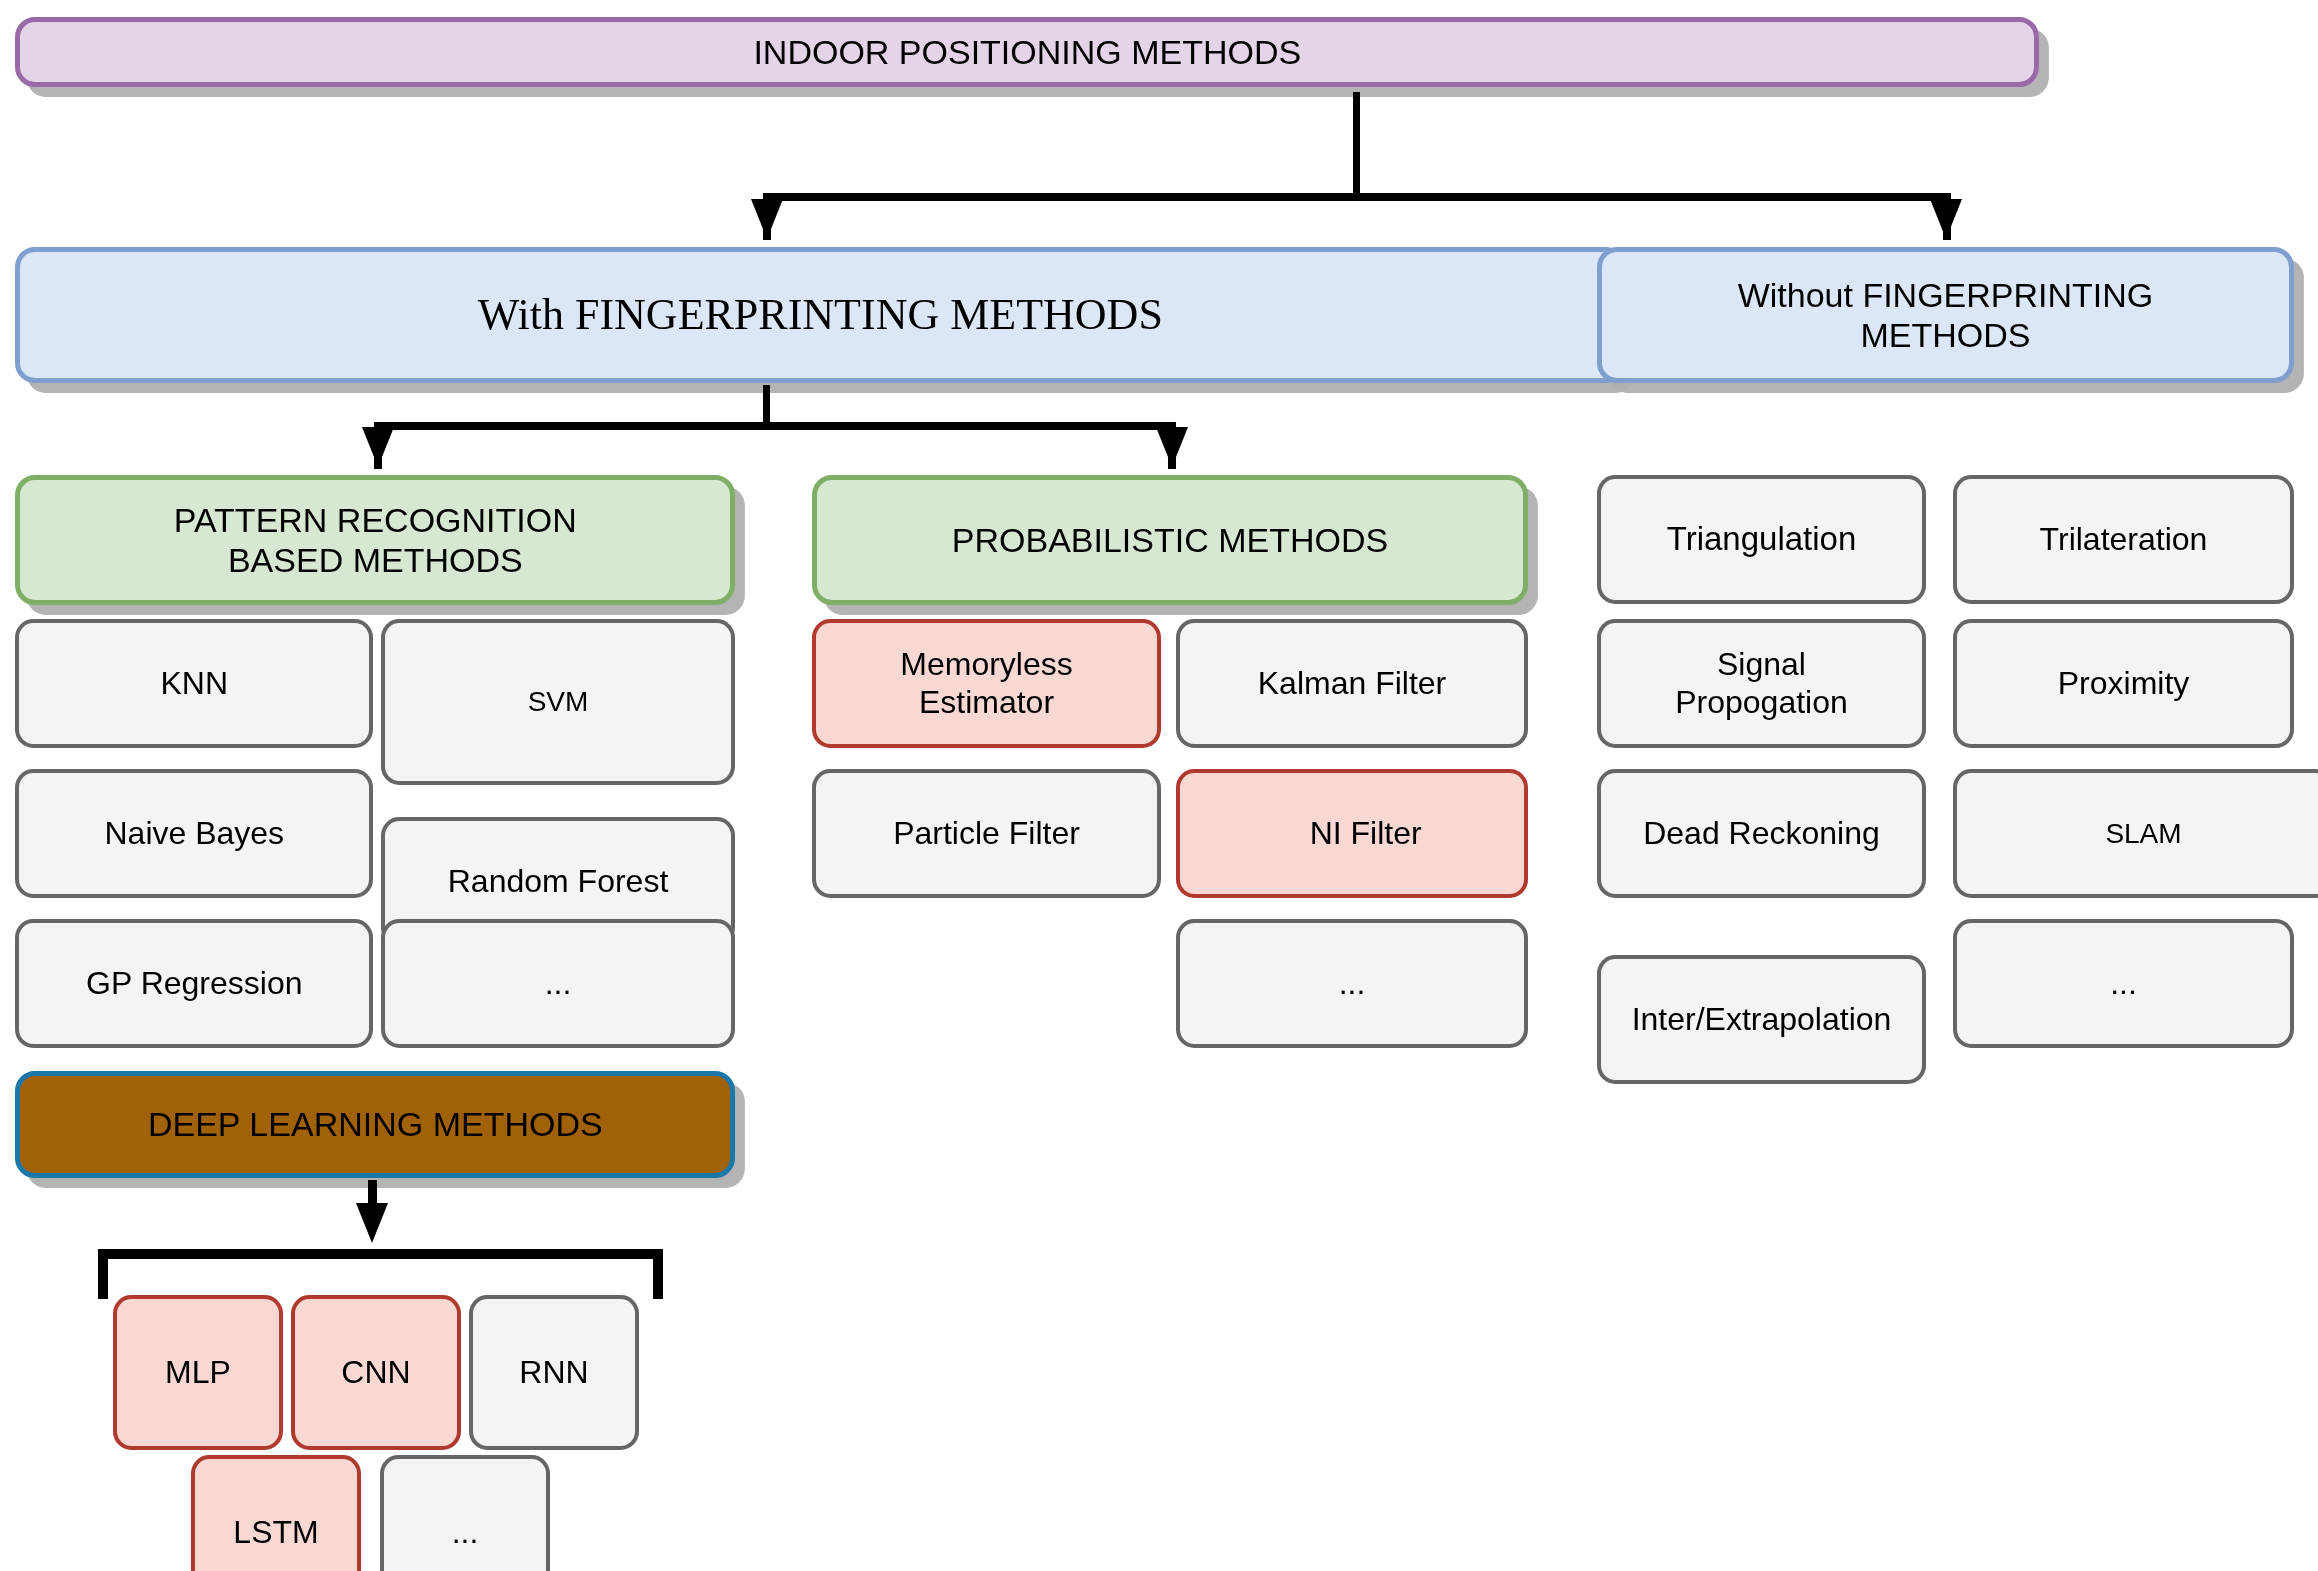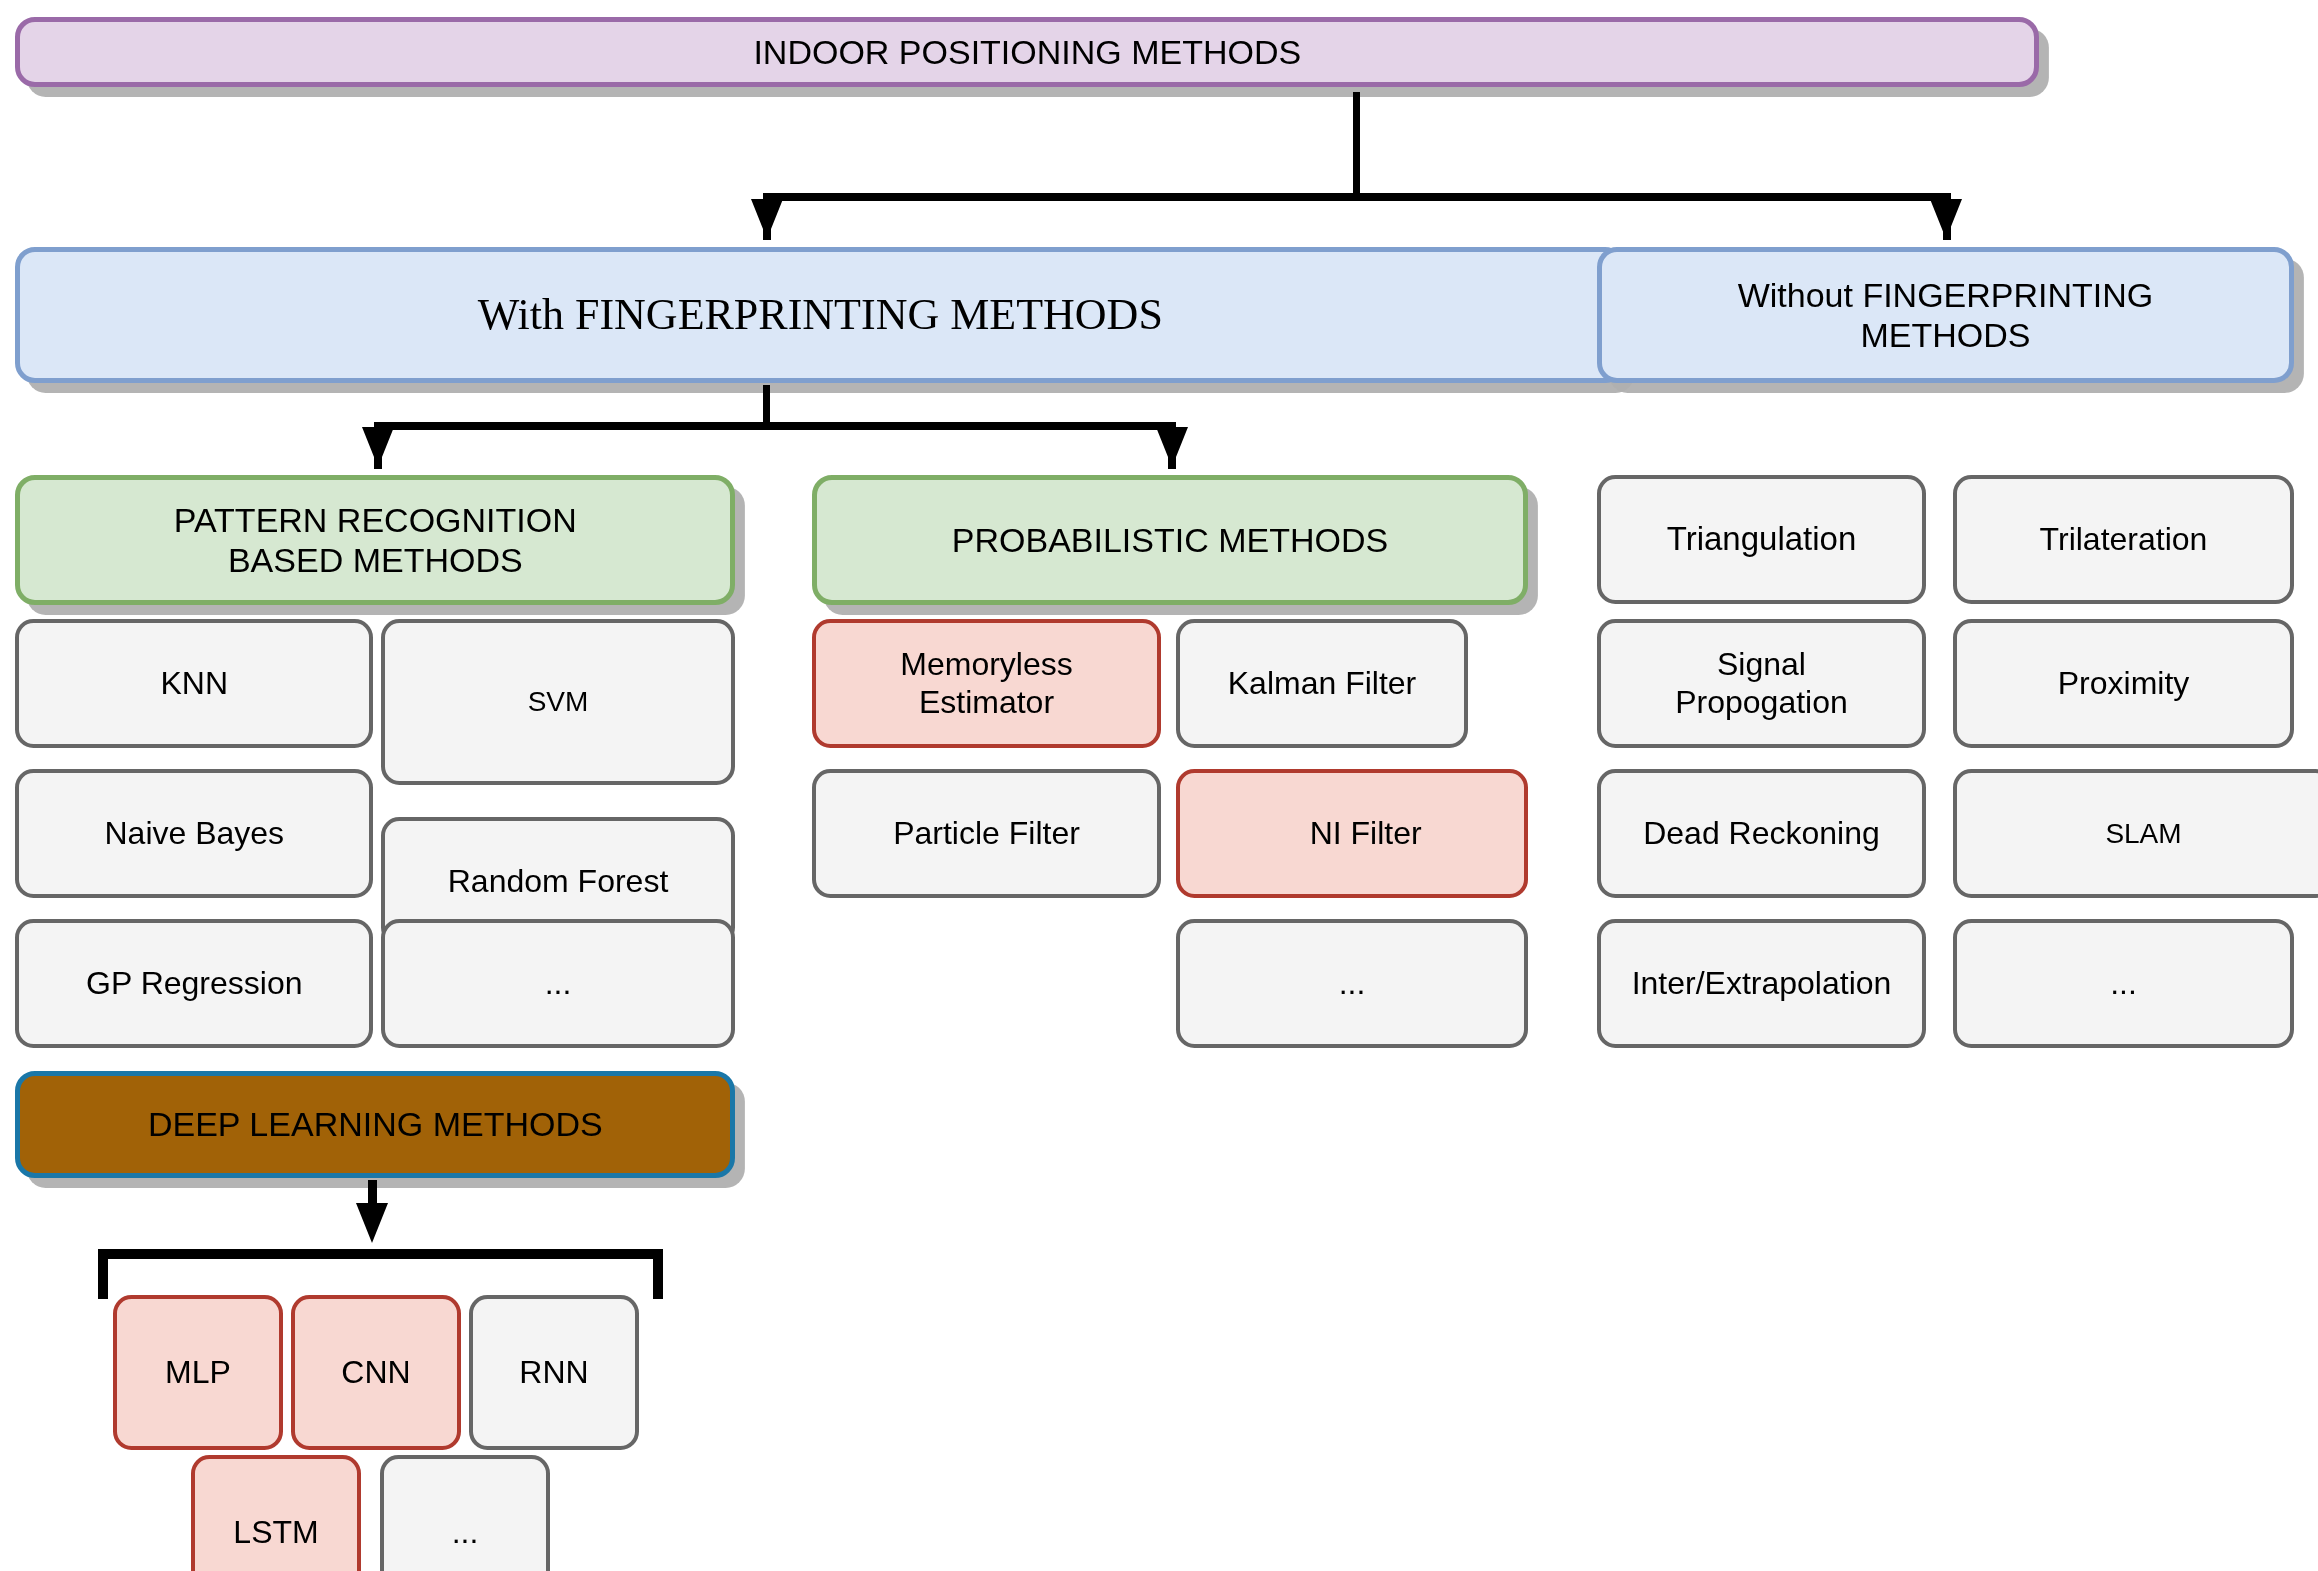--- a/index.html
+++ b/index.html
@@ -131,34 +131,34 @@
 
   <div class="node v-pink" style="left:113px; top:1295px; width:170px; height:155px; font-size:32px;">MLP</div>
   <div class="node v-pink" style="left:291px; top:1295px; width:170px; height:155px; font-size:32px;">CNN</div>
   <div class="node v-grey" style="left:469px; top:1295px; width:170px; height:155px; font-size:32px;">RNN</div>
 
   <div class="node v-pink" style="left:191px; top:1455px; width:170px; height:155px; font-size:32px;">LSTM</div>
   <div class="node v-grey" style="left:380px; top:1455px; width:170px; height:155px; font-size:32px;">...</div>
 
   <div class="node v-pink" style="left:812px; top:619px; width:349px; height:129px; font-size:32px;">Memoryless
 Estimator</div>
-  <div class="node v-grey" style="left:1176px; top:619px; width:292px; height:129px; font-size:32px;">Kalman Filter</div>
+  <div class="node v-grey" style="left:1176px; top:619px; width:352px; height:129px; font-size:32px;">Kalman Filter</div>
 
   <div class="node v-grey" style="left:812px; top:769px; width:349px; height:129px; font-size:32px;">Particle Filter</div>
   <div class="node v-pink" style="left:1176px; top:769px; width:352px; height:129px; font-size:32px;padding-left:35px;">NI Filter</div>
 
   <div class="node v-grey" style="left:1176px; top:919px; width:352px; height:129px; font-size:32px;">...</div>
 
   <div class="node v-grey" style="left:1597px; top:475px; width:329px; height:129px; font-size:33px;">Triangulation</div>
   <div class="node v-grey" style="left:1953px; top:475px; width:341px; height:129px; font-size:32px;">Trilateration</div>
 
   <div class="node v-grey" style="left:1597px; top:619px; width:329px; height:129px; font-size:32px;">Signal
 Propogation</div>
   <div class="node v-grey" style="left:1953px; top:619px; width:341px; height:129px; font-size:32px;">Proximity</div>
 
   <div class="node v-grey" style="left:1597px; top:769px; width:329px; height:129px; font-size:32px;">Dead Reckoning</div>
   <div class="node v-grey" style="left:1953px; top:769px; width:381px; height:129px; font-size:28px;">SLAM</div>
 
-  <div class="node v-grey" style="left:1597px; top:919px; width:329px; height:129px; font-size:32px;">Inter/Extrapolation</div>
+  <div class="node v-grey" style="left:1597px; top:955px; width:329px; height:129px; font-size:32px;">Inter/Extrapolation</div>
   <div class="node v-grey" style="left:1953px; top:919px; width:341px; height:129px; font-size:32px;">...</div>
 
 </div>
 
 
 </body></html>

